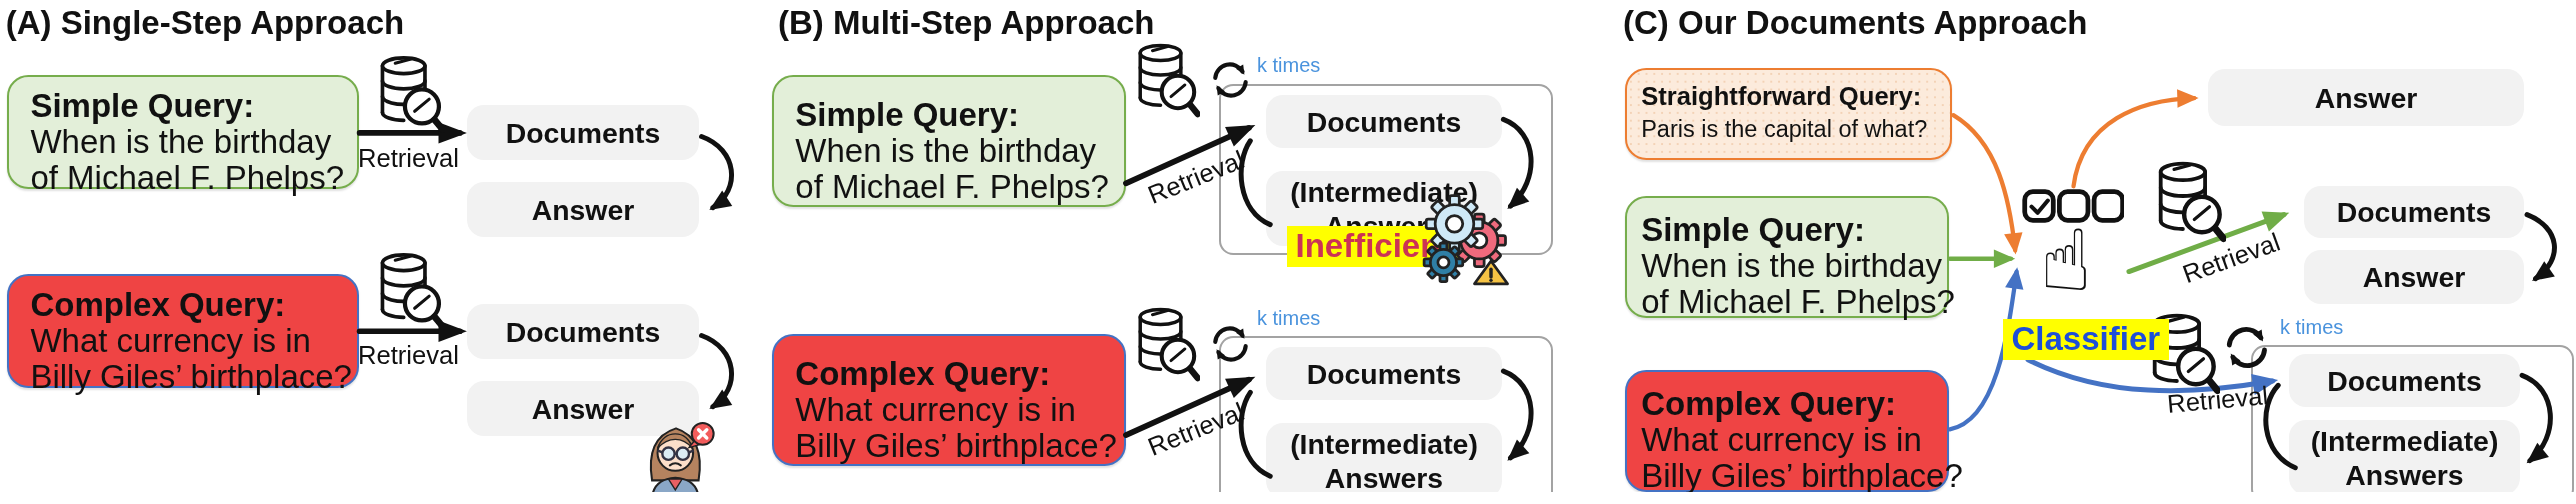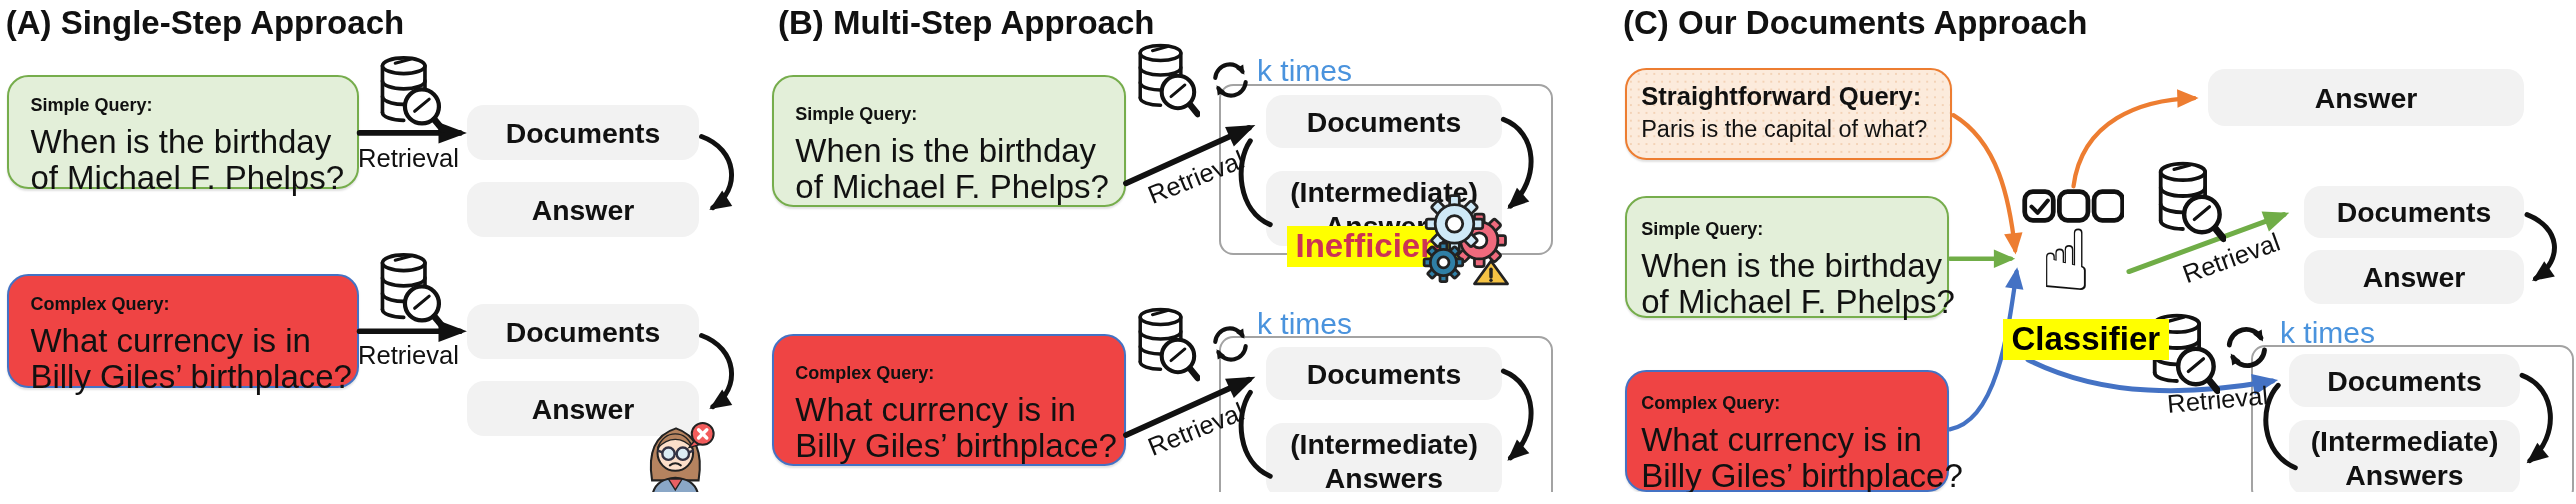--- a/index.html
+++ b/index.html
@@ -5,34 +5,34 @@
   html,body{margin:0;padding:0;background:#fff;}
   .canvas{position:relative;width:2576px;height:492px;background:#fff;overflow:hidden;
           font-family:"Liberation Sans",sans-serif;color:#111;}
   .title{position:absolute;font-weight:700;font-size:33px;white-space:nowrap;z-index:4;}
   .qbox{position:absolute;border-radius:21.3px;border:2.5px solid;box-sizing:border-box;
         padding:10px 0 0 21.3px;z-index:2;box-shadow:0 1.4px 2.1px rgba(0,0,0,.12);}
   .qbox.simple{background:#e3efd9;border-color:#76ad4c;}
   .qbox.complex{background:#ef4444;border-color:#4472c4;}
   .qbox.straight{background:#fcebdc;border-color:#ed7d31;
         background-image:radial-gradient(#f3d2b6 1.1px,transparent 1.1px);background-size:7.8px 7.8px;}
-  .qh{font-weight:700;font-size:18px;line-height:37px;white-space:nowrap;}
+  .qh{font-weight:700;font-size:33px;line-height:37px;white-space:nowrap;}
   .ql{font-size:33px;line-height:36px;white-space:nowrap;}
   .qh.sm{font-size:25.6px;line-height:34px;}
   .ql.sm{font-size:23.5px;line-height:33px;}
   .gbox{position:absolute;background:#f2f2f2;border-radius:17px;display:flex;flex-direction:column;
         align-items:center;justify-content:center;font-weight:700;font-size:28.4px;line-height:34px;
         text-align:center;z-index:2;white-space:nowrap;}
   .loopbox{position:absolute;background:#fff;border:2.1px solid #a3a3a3;border-radius:14.2px;z-index:1;}
   .hl{position:absolute;background:#ffff00;font-weight:700;font-size:33px;padding:1.4px 8.5px;
       white-space:nowrap;z-index:7;}
   .alert{color:#cc3355;}
-  .classifier{color:#000000;}
+  .classifier{color:#1d4ed8;}
   .retr{position:absolute;font-size:25.6px;color:#111;white-space:nowrap;z-index:6;transform-origin:0 0;}
-  .ktimes{position:absolute;font-size:30px;color:#4a93dd;white-space:nowrap;z-index:6;}
+  .ktimes{position:absolute;font-size:20px;color:#4a93dd;white-space:nowrap;z-index:6;}
   .icon{position:absolute;z-index:6;}
   .overlay{position:absolute;left:0;top:0;z-index:5;pointer-events:none;}
   .hand{position:absolute;z-index:6;font-family:"DejaVu Sans",sans-serif;font-size:85px;
         line-height:1;color:#111;}
 </style>
 </head>
 <body>
 
 <div class="canvas">
 

